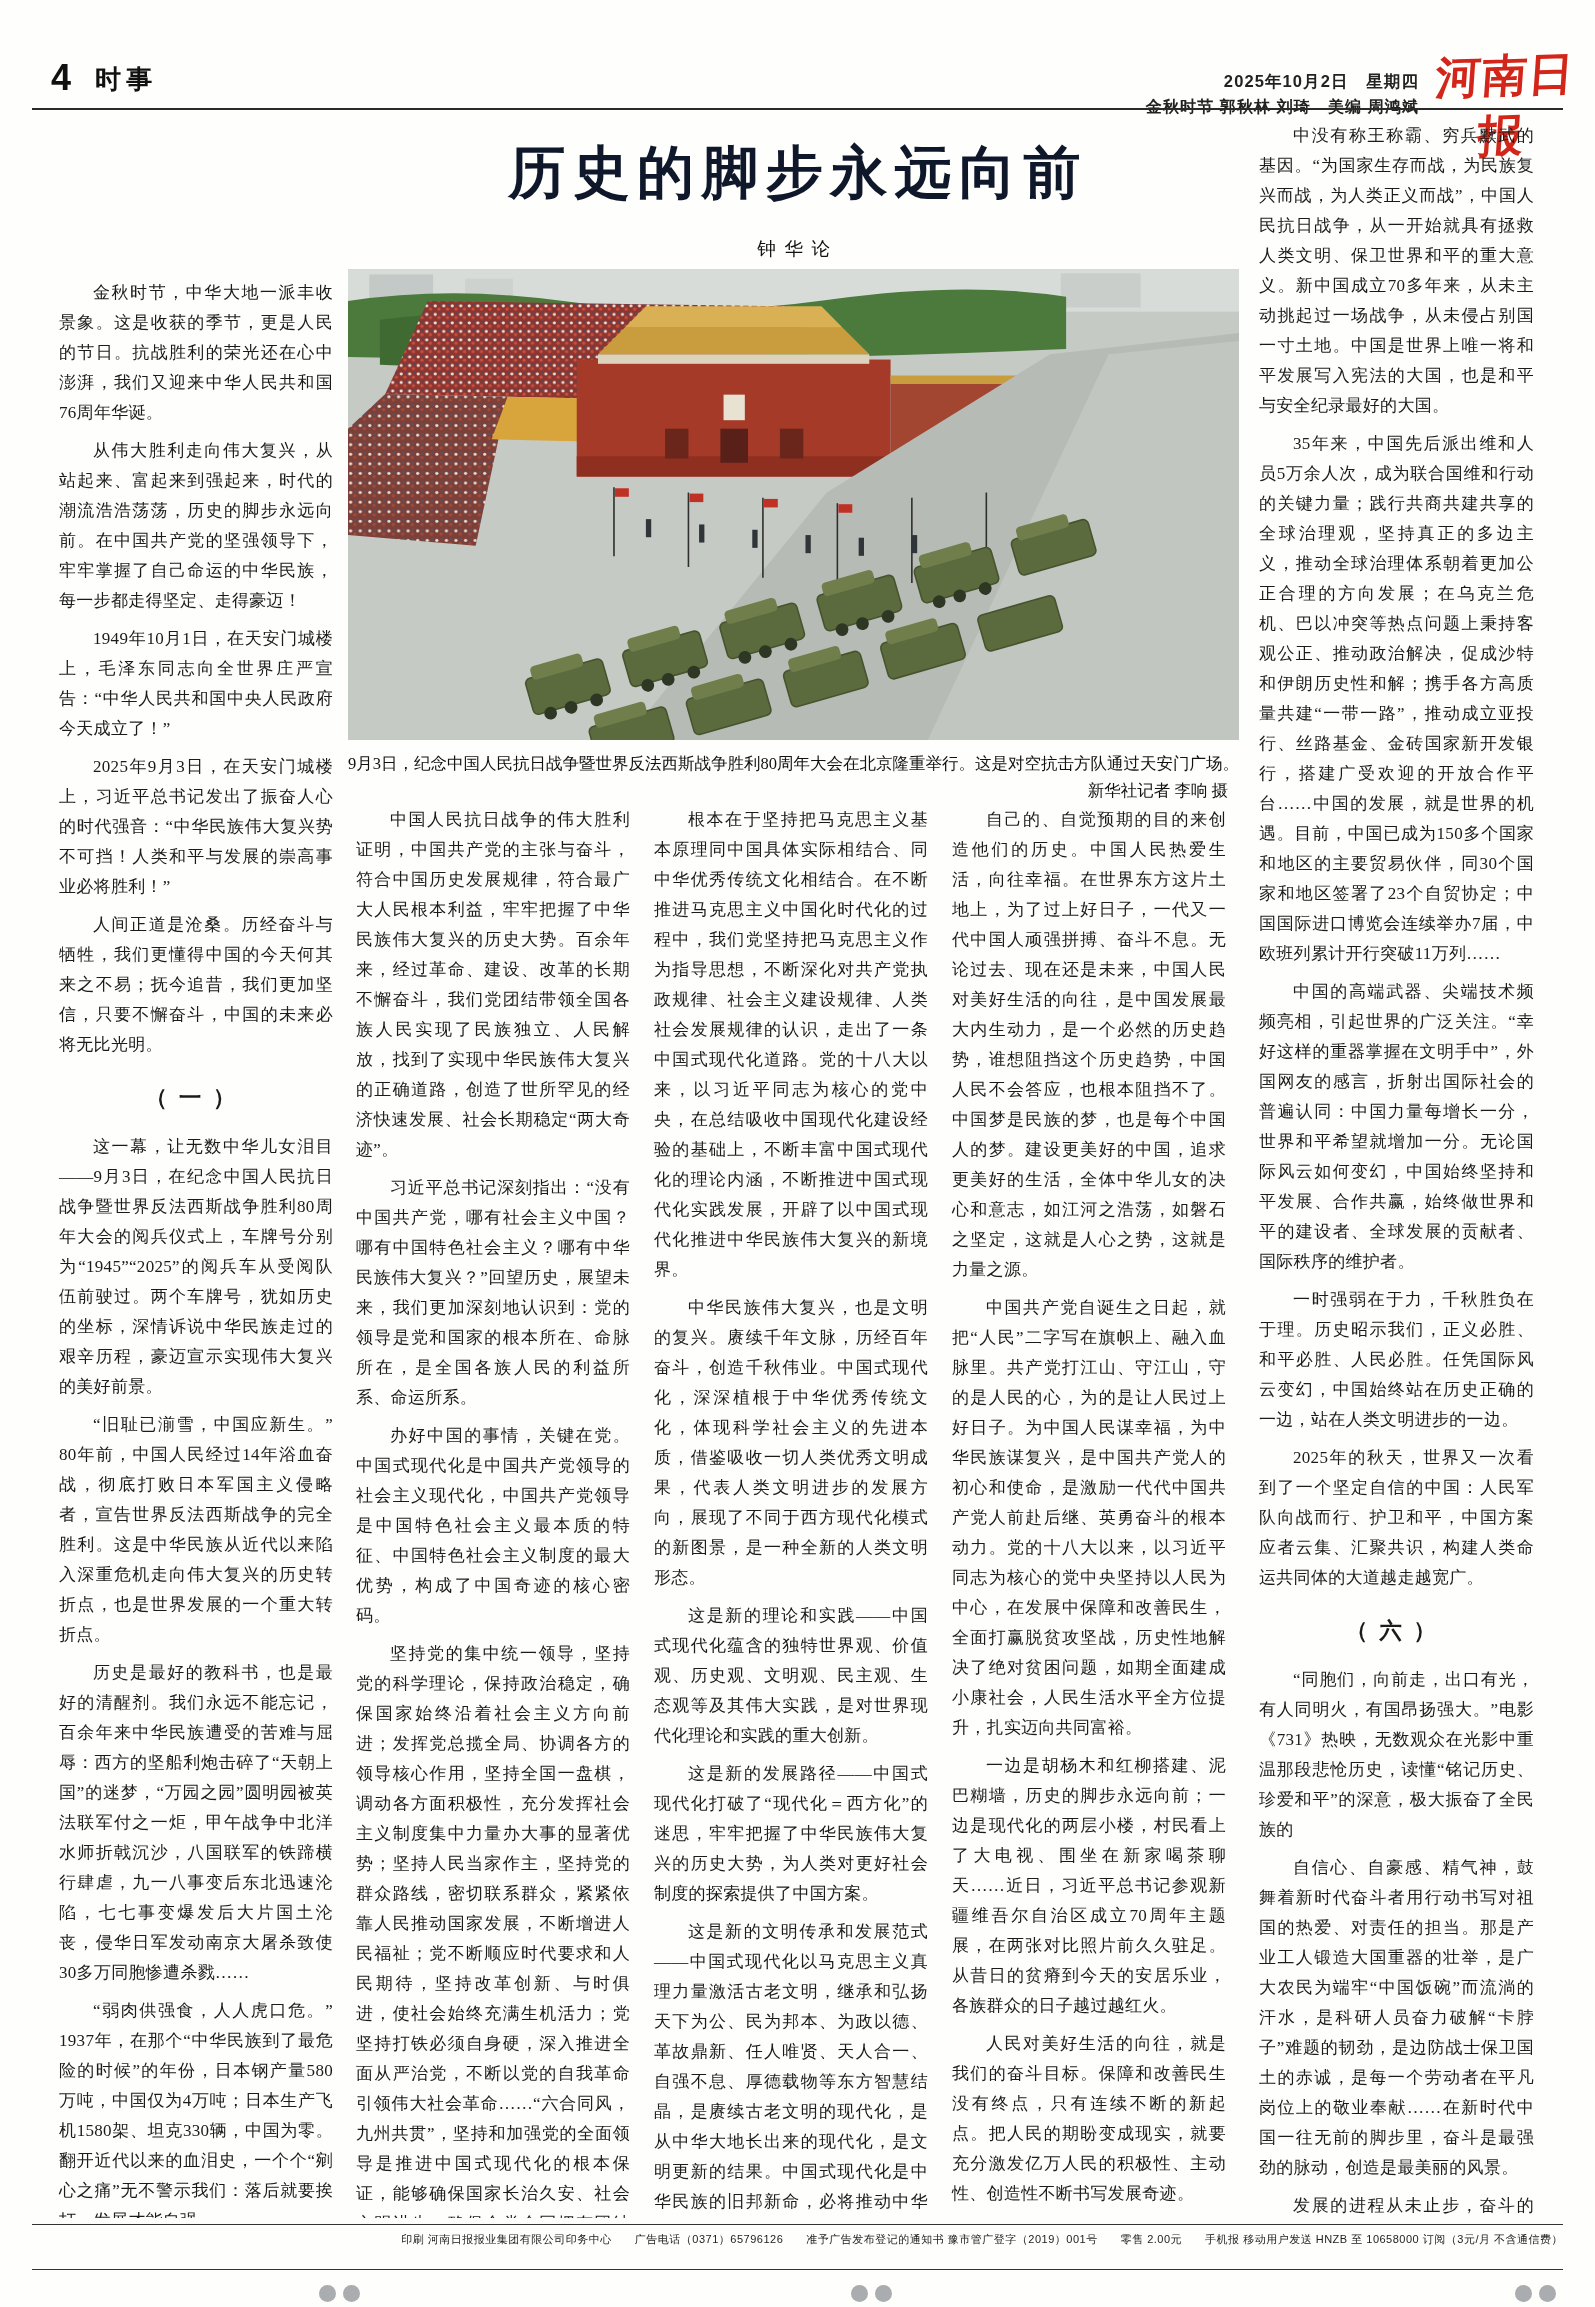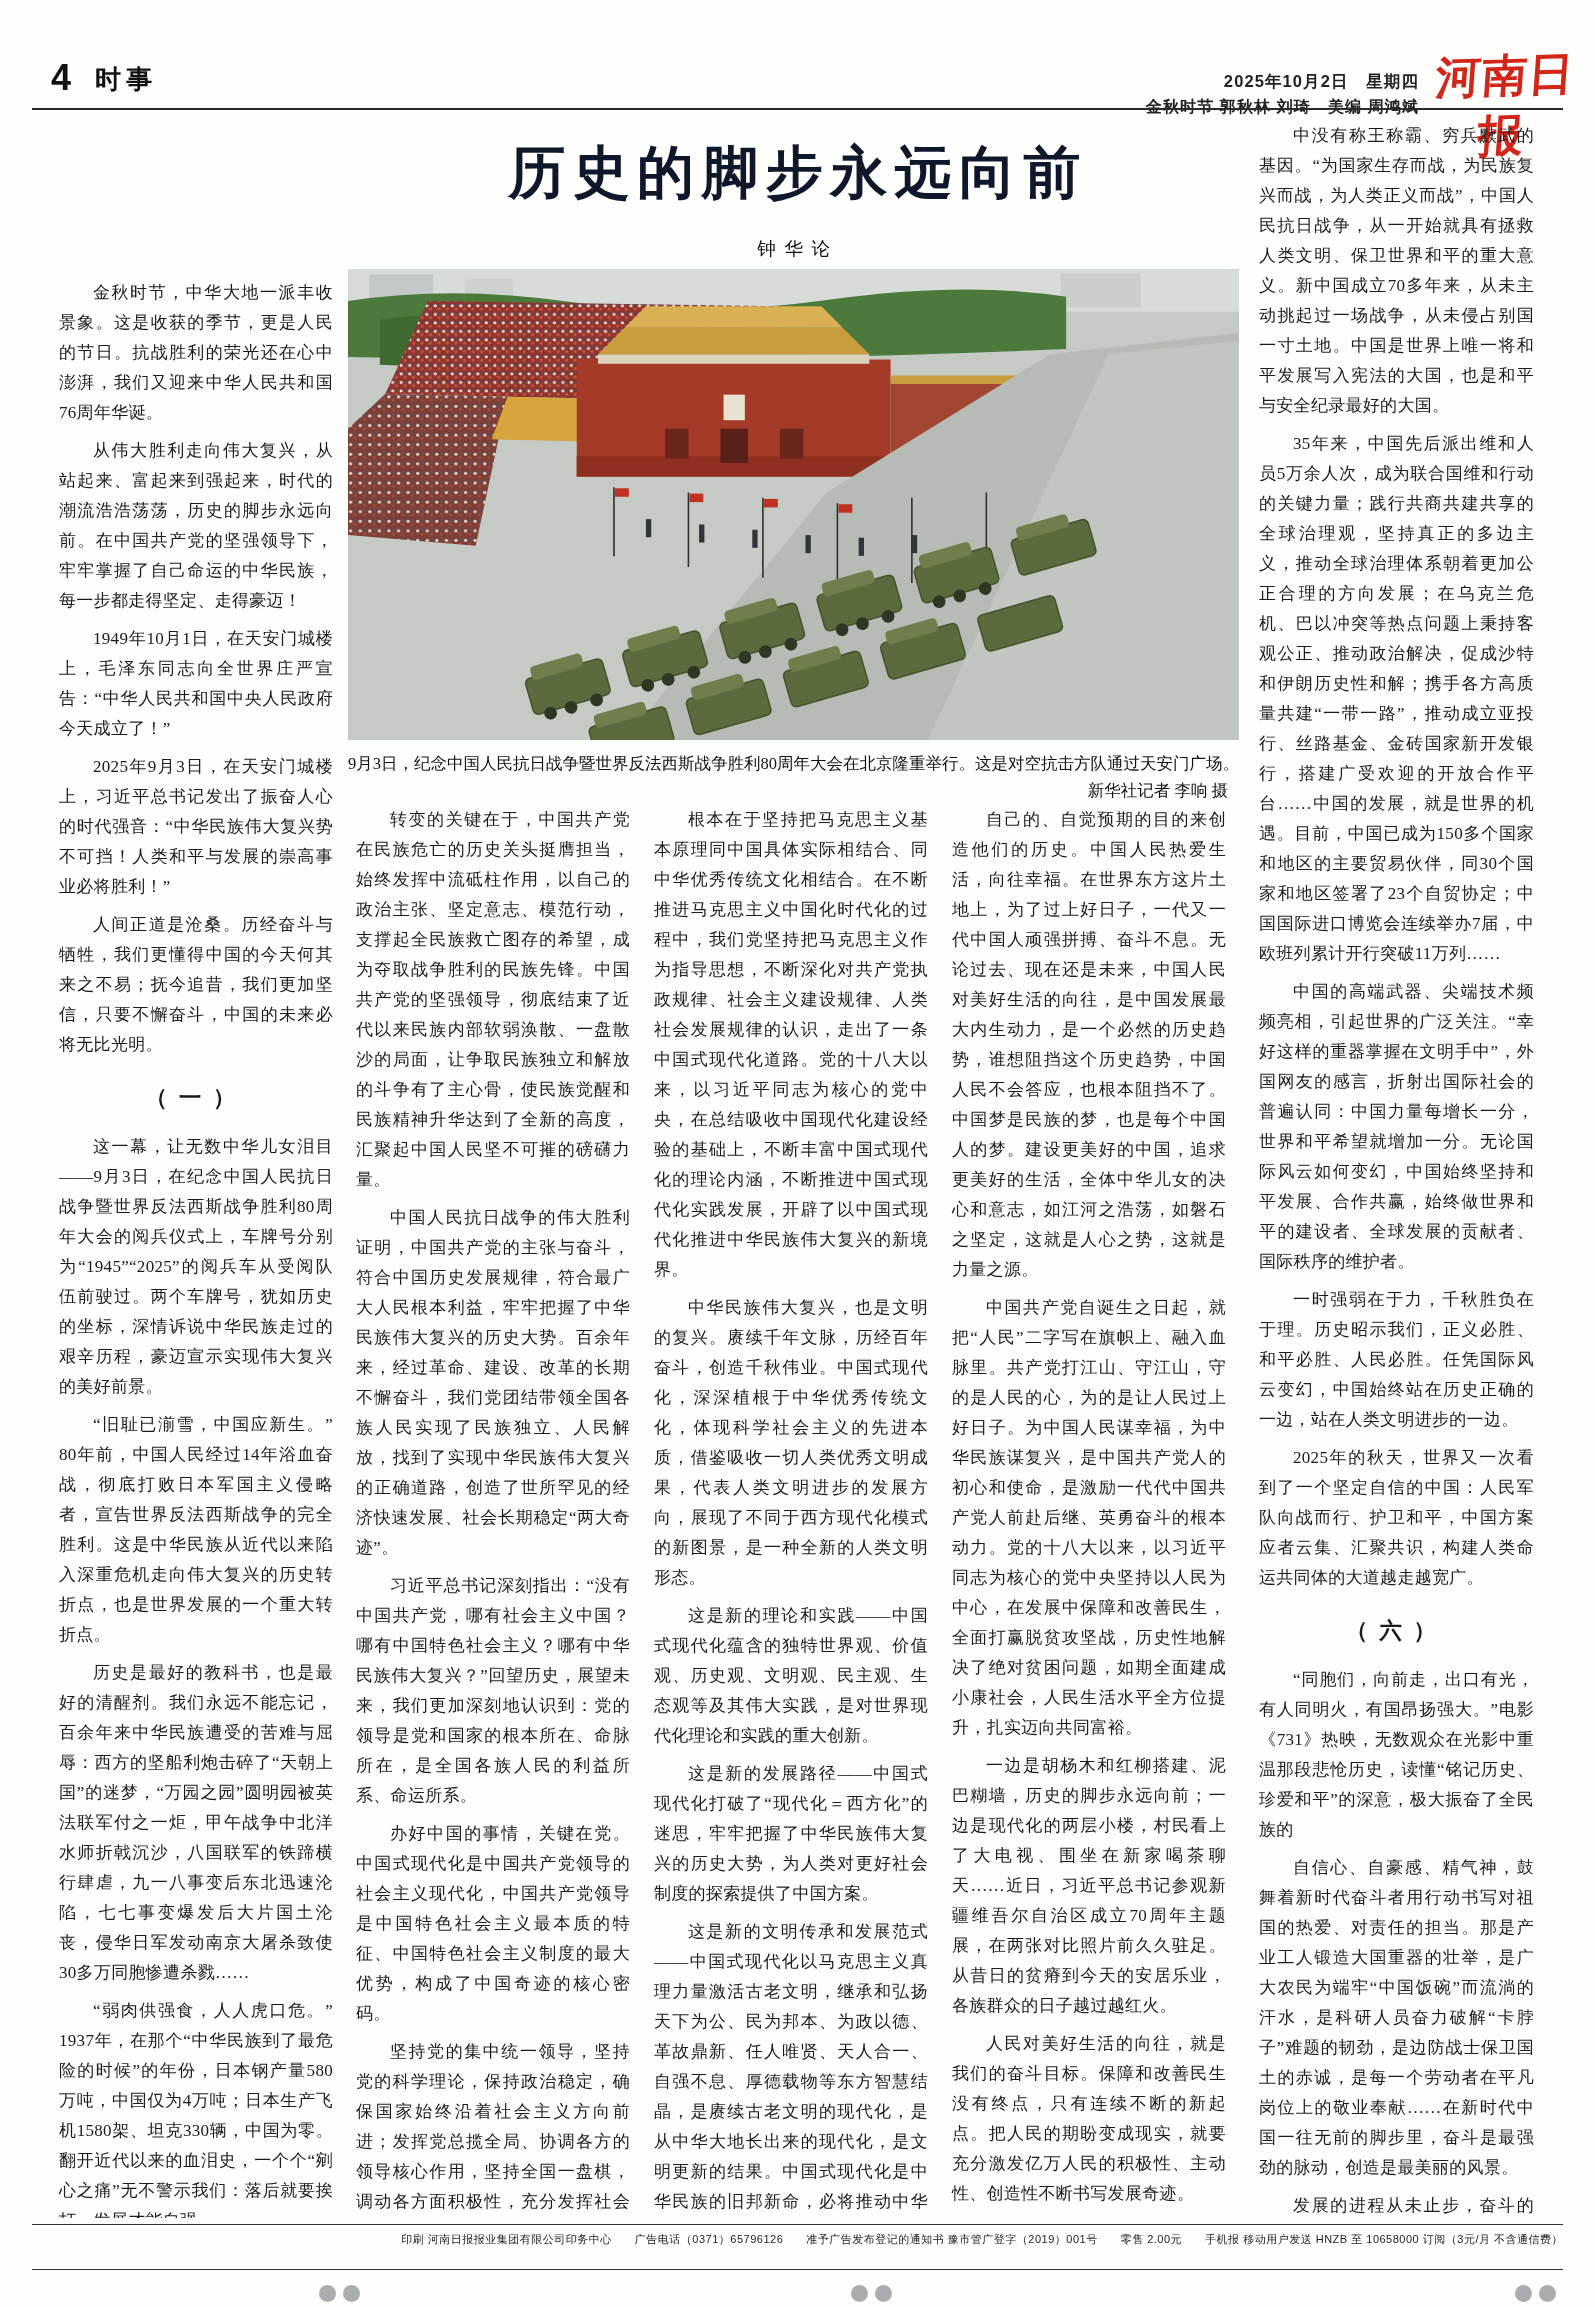--- a/index.html
+++ b/index.html
@@ -193,21 +193,20 @@
       <p class="para">2025年9月3日，在天安门城楼上，习近平总书记发出了振奋人心的时代强音：“中华民族伟大复兴势不可挡！人类和平与发展的崇高事业必将胜利！”</p>
       <p class="para">人间正道是沧桑。历经奋斗与牺牲，我们更懂得中国的今天何其来之不易；抚今追昔，我们更加坚信，只要不懈奋斗，中国的未来必将无比光明。</p>
       <div class="sec">（一）</div>
       <p class="para">这一幕，让无数中华儿女泪目——9月3日，在纪念中国人民抗日战争暨世界反法西斯战争胜利80周年大会的阅兵仪式上，车牌号分别为“1945”“2025”的阅兵车从受阅队伍前驶过。两个车牌号，犹如历史的坐标，深情诉说中华民族走过的艰辛历程，豪迈宣示实现伟大复兴的美好前景。</p>
       <p class="para">“旧耻已湔雪，中国应新生。”80年前，中国人民经过14年浴血奋战，彻底打败日本军国主义侵略者，宣告世界反法西斯战争的完全胜利。这是中华民族从近代以来陷入深重危机走向伟大复兴的历史转折点，也是世界发展的一个重大转折点。</p>
       <p class="para">历史是最好的教科书，也是最好的清醒剂。我们永远不能忘记，百余年来中华民族遭受的苦难与屈辱：西方的坚船利炮击碎了“天朝上国”的迷梦，“万园之园”圆明园被英法联军付之一炬，甲午战争中北洋水师折戟沉沙，八国联军的铁蹄横行肆虐，九一八事变后东北迅速沦陷，七七事变爆发后大片国土沦丧，侵华日军发动南京大屠杀致使30多万同胞惨遭杀戮……</p>
       <p class="para">“弱肉供强食，人人虎口危。”1937年，在那个“中华民族到了最危险的时候”的年份，日本钢产量580万吨，中国仅为4万吨；日本生产飞机1580架、坦克330辆，中国为零。翻开近代以来的血泪史，一个个“剜心之痛”无不警示我们：落后就要挨打，发展才能自强。</p>
       <p class="para">“如果奇迹有颜色，那一定是中国红！”阅兵场上，一系列先进装备震撼亮相：新型坦克、步兵战车等新一代传统陆战兵器，无人、水下、网电等领域新型作战装备，高超声速导弹、战略导弹等国之重器……“以武止戈、砥定乾坤”，彰显的是新时代中国发展进步的硬核实力，展现的是人民军队捍卫和平的强大能力。正如中国工程院院士钟南山在现场观礼所感慨：有一个强大的国家才能有真正的和平！</p>
     </div>
   <div id="col-b" class="col">
-      <p class="para">转变的关键在于，中国共产党在民族危亡的历史关头挺膺担当，始终发挥中流砥柱作用，以自己的政治主张、坚定意志、模范行动，支撑起全民族救亡图存的希望，成为夺取战争胜利的民族先锋。中国共产党的坚强领导，彻底结束了近代以来民族内部软弱涣散、一盘散沙的局面，让争取民族独立和解放的斗争有了主心骨，使民族觉醒和民族精神升华达到了全新的高度，汇聚起中国人民坚不可摧的磅礴力量。</p>
       <p class="para">中国人民抗日战争的伟大胜利证明，中国共产党的主张与奋斗，符合中国历史发展规律，符合最广大人民根本利益，牢牢把握了中华民族伟大复兴的历史大势。百余年来，经过革命、建设、改革的长期不懈奋斗，我们党团结带领全国各族人民实现了民族独立、人民解放，找到了实现中华民族伟大复兴的正确道路，创造了世所罕见的经济快速发展、社会长期稳定“两大奇迹”。</p>
       <p class="para">习近平总书记深刻指出：“没有中国共产党，哪有社会主义中国？哪有中国特色社会主义？哪有中华民族伟大复兴？”回望历史，展望未来，我们更加深刻地认识到：党的领导是党和国家的根本所在、命脉所在，是全国各族人民的利益所系、命运所系。</p>
       <p class="para">办好中国的事情，关键在党。中国式现代化是中国共产党领导的社会主义现代化，中国共产党领导是中国特色社会主义最本质的特征、中国特色社会主义制度的最大优势，构成了中国奇迹的核心密码。</p>
       <p class="para">坚持党的集中统一领导，坚持党的科学理论，保持政治稳定，确保国家始终沿着社会主义方向前进；发挥党总揽全局、协调各方的领导核心作用，坚持全国一盘棋，调动各方面积极性，充分发挥社会主义制度集中力量办大事的显著优势；坚持人民当家作主，坚持党的群众路线，密切联系群众，紧紧依靠人民推动国家发展，不断增进人民福祉；党不断顺应时代要求和人民期待，坚持改革创新、与时俱进，使社会始终充满生机活力；党坚持打铁必须自身硬，深入推进全面从严治党，不断以党的自我革命引领伟大社会革命……“六合同风，九州共贯”，坚持和加强党的全面领导是推进中国式现代化的根本保证，能够确保国家长治久安、社会文明进步，确保全党全国拥有团结奋斗的强大政治凝聚力、发展自信心，确保把中国发展进步的命运牢牢掌握在中国人民自己手中。</p>
     </div>
   <div id="col-c" class="col">
       <p class="para">根本在于坚持把马克思主义基本原理同中国具体实际相结合、同中华优秀传统文化相结合。在不断推进马克思主义中国化时代化的过程中，我们党坚持把马克思主义作为指导思想，不断深化对共产党执政规律、社会主义建设规律、人类社会发展规律的认识，走出了一条中国式现代化道路。党的十八大以来，以习近平同志为核心的党中央，在总结吸收中国现代化建设经验的基础上，不断丰富中国式现代化的理论内涵，不断推进中国式现代化实践发展，开辟了以中国式现代化推进中华民族伟大复兴的新境界。</p>
       <p class="para">中华民族伟大复兴，也是文明的复兴。赓续千年文脉，历经百年奋斗，创造千秋伟业。中国式现代化，深深植根于中华优秀传统文化，体现科学社会主义的先进本质，借鉴吸收一切人类优秀文明成果，代表人类文明进步的发展方向，展现了不同于西方现代化模式的新图景，是一种全新的人类文明形态。</p>
       <p class="para">这是新的理论和实践——中国式现代化蕴含的独特世界观、价值观、历史观、文明观、民主观、生态观等及其伟大实践，是对世界现代化理论和实践的重大创新。</p>
       <p class="para">这是新的发展路径——中国式现代化打破了“现代化＝西方化”的迷思，牢牢把握了中华民族伟大复兴的历史大势，为人类对更好社会制度的探索提供了中国方案。</p>

